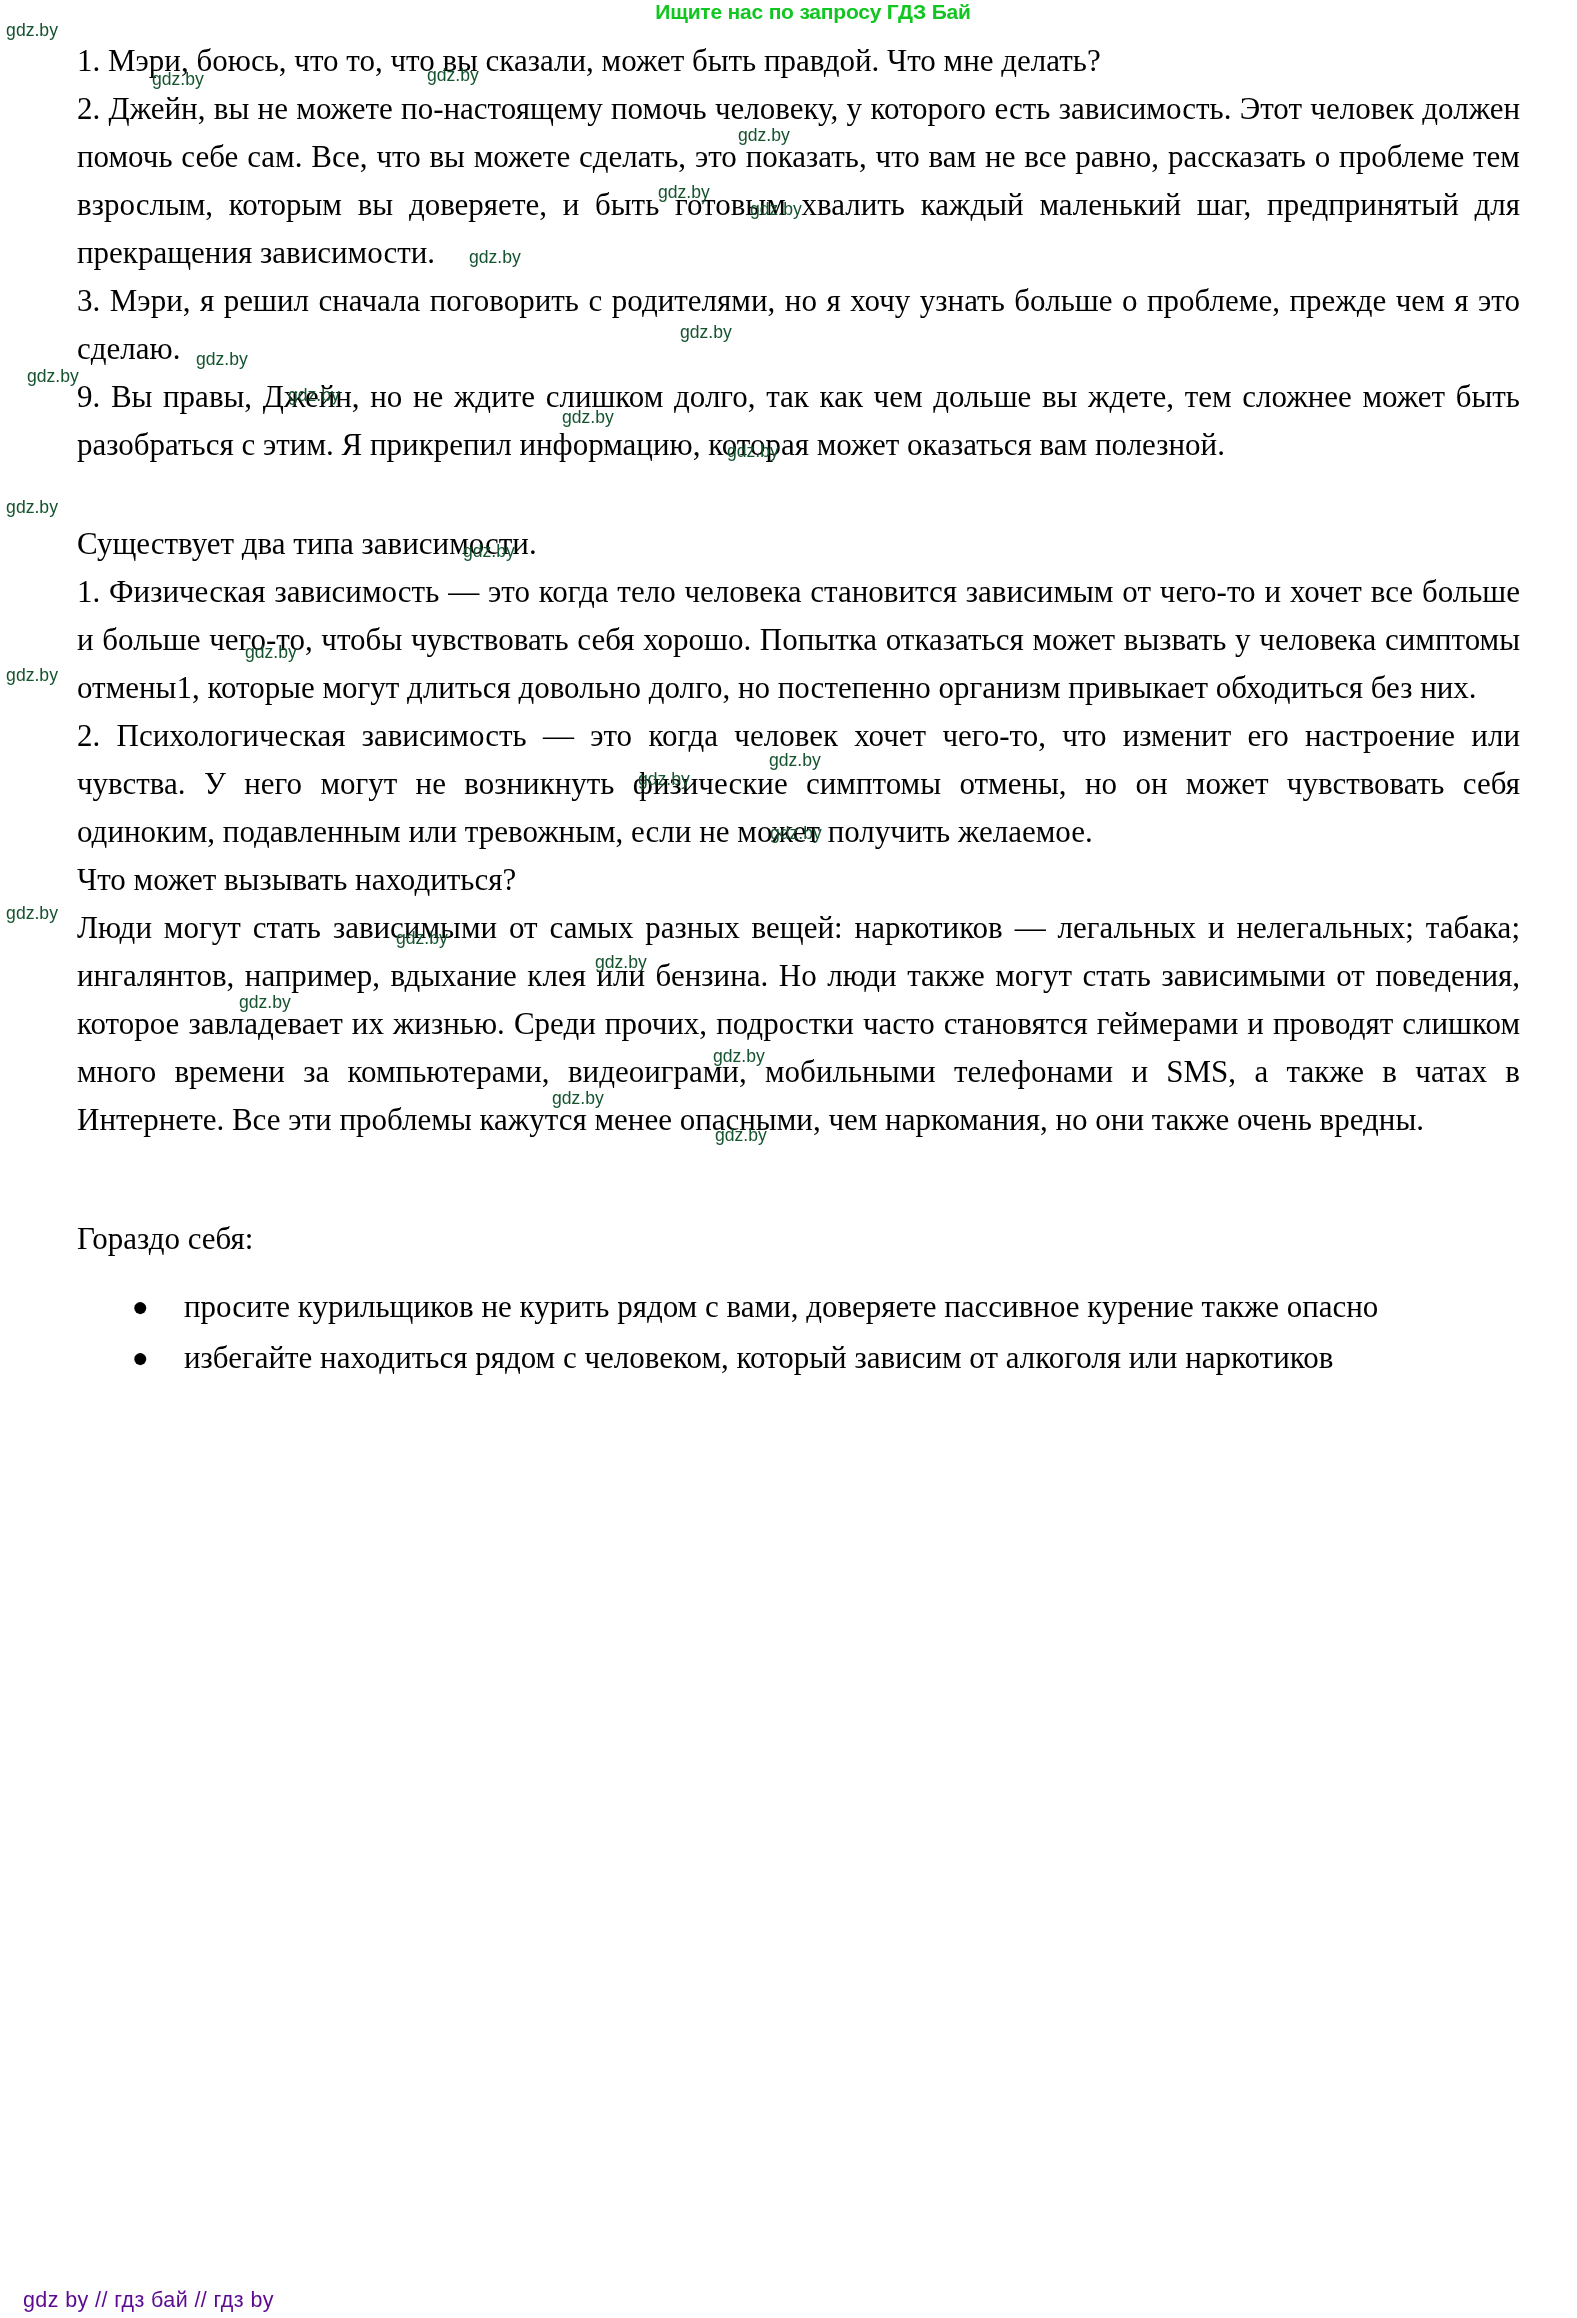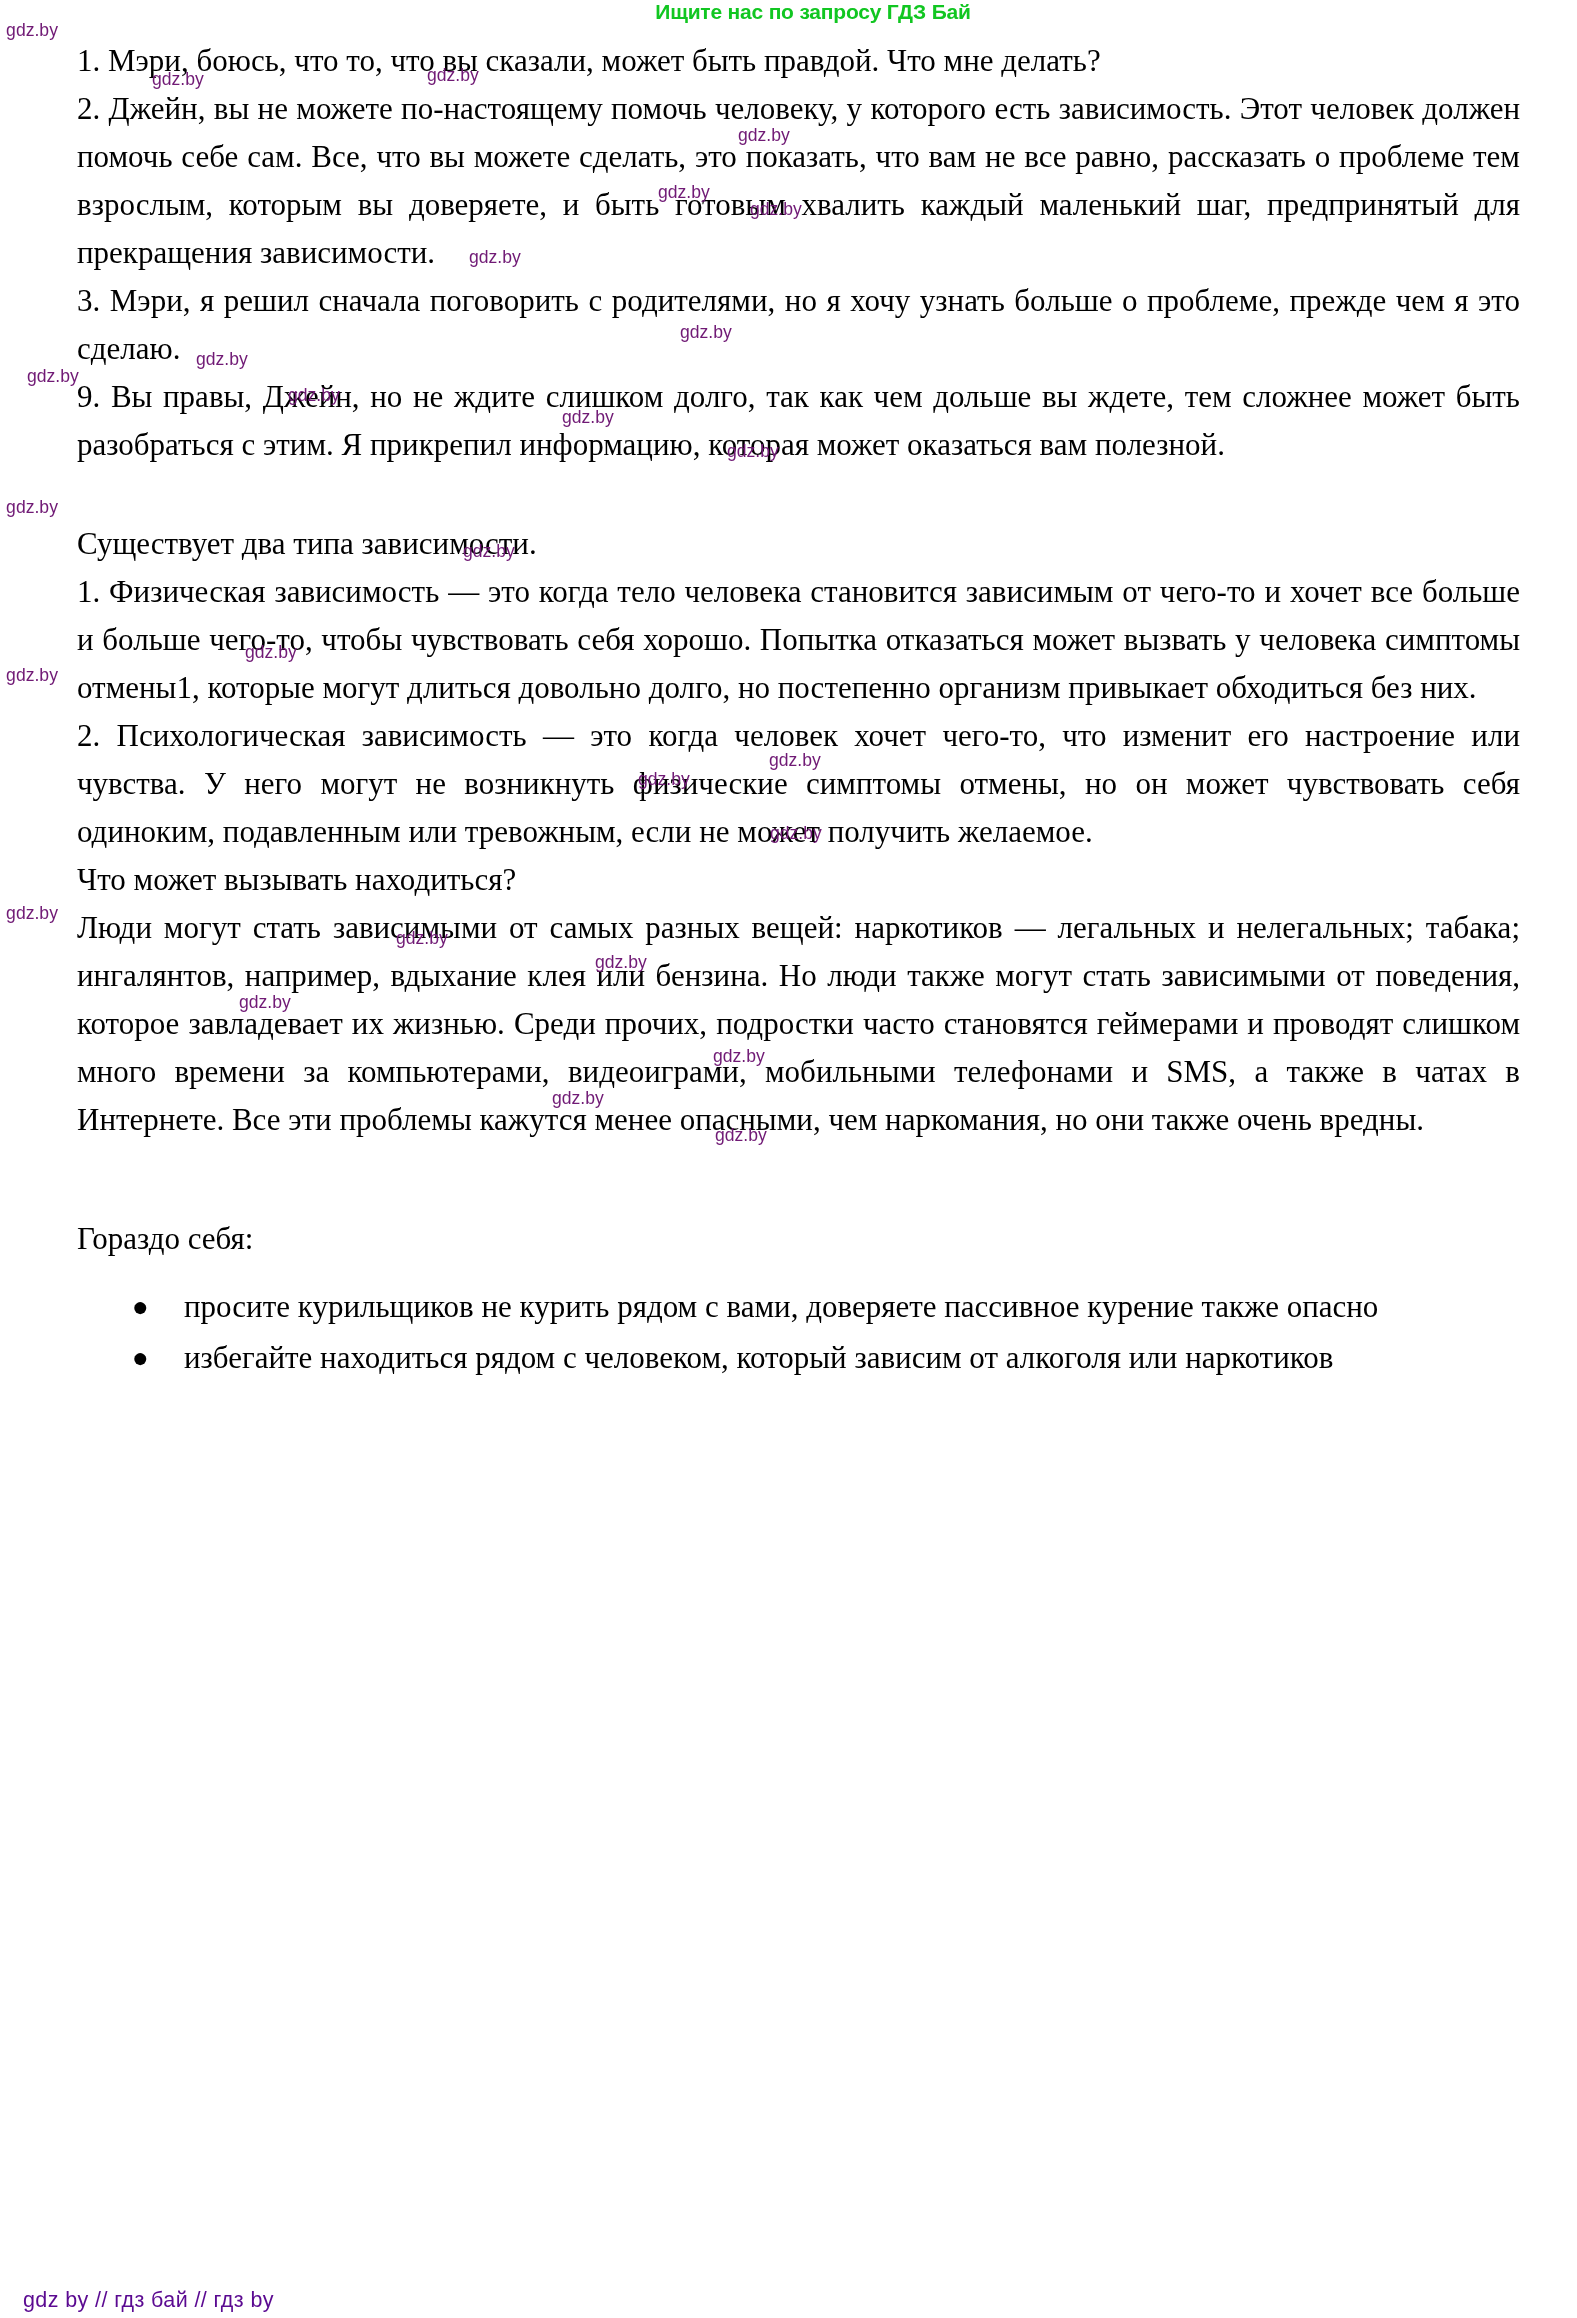--- a/index.html
+++ b/index.html
@@ -99,21 +99,21 @@
     letter-spacing: 0.4px;
     margin-left: 22px;
   }
 
   
   .wm {
     position: absolute;
     font-family: "Liberation Sans", sans-serif;
     font-size: 17.6px;
     line-height: 17.6px;
-    color: #701a75;
+    color: #14532d;
     white-space: nowrap;
     pointer-events: none;
   }
 </style>
 </head>
 <body>
 
 <div class="promo-bar" style="color: rgb(17, 198, 33);">Ищите нас по запросу ГДЗ Бай</div>
 
 <div class="doc">

